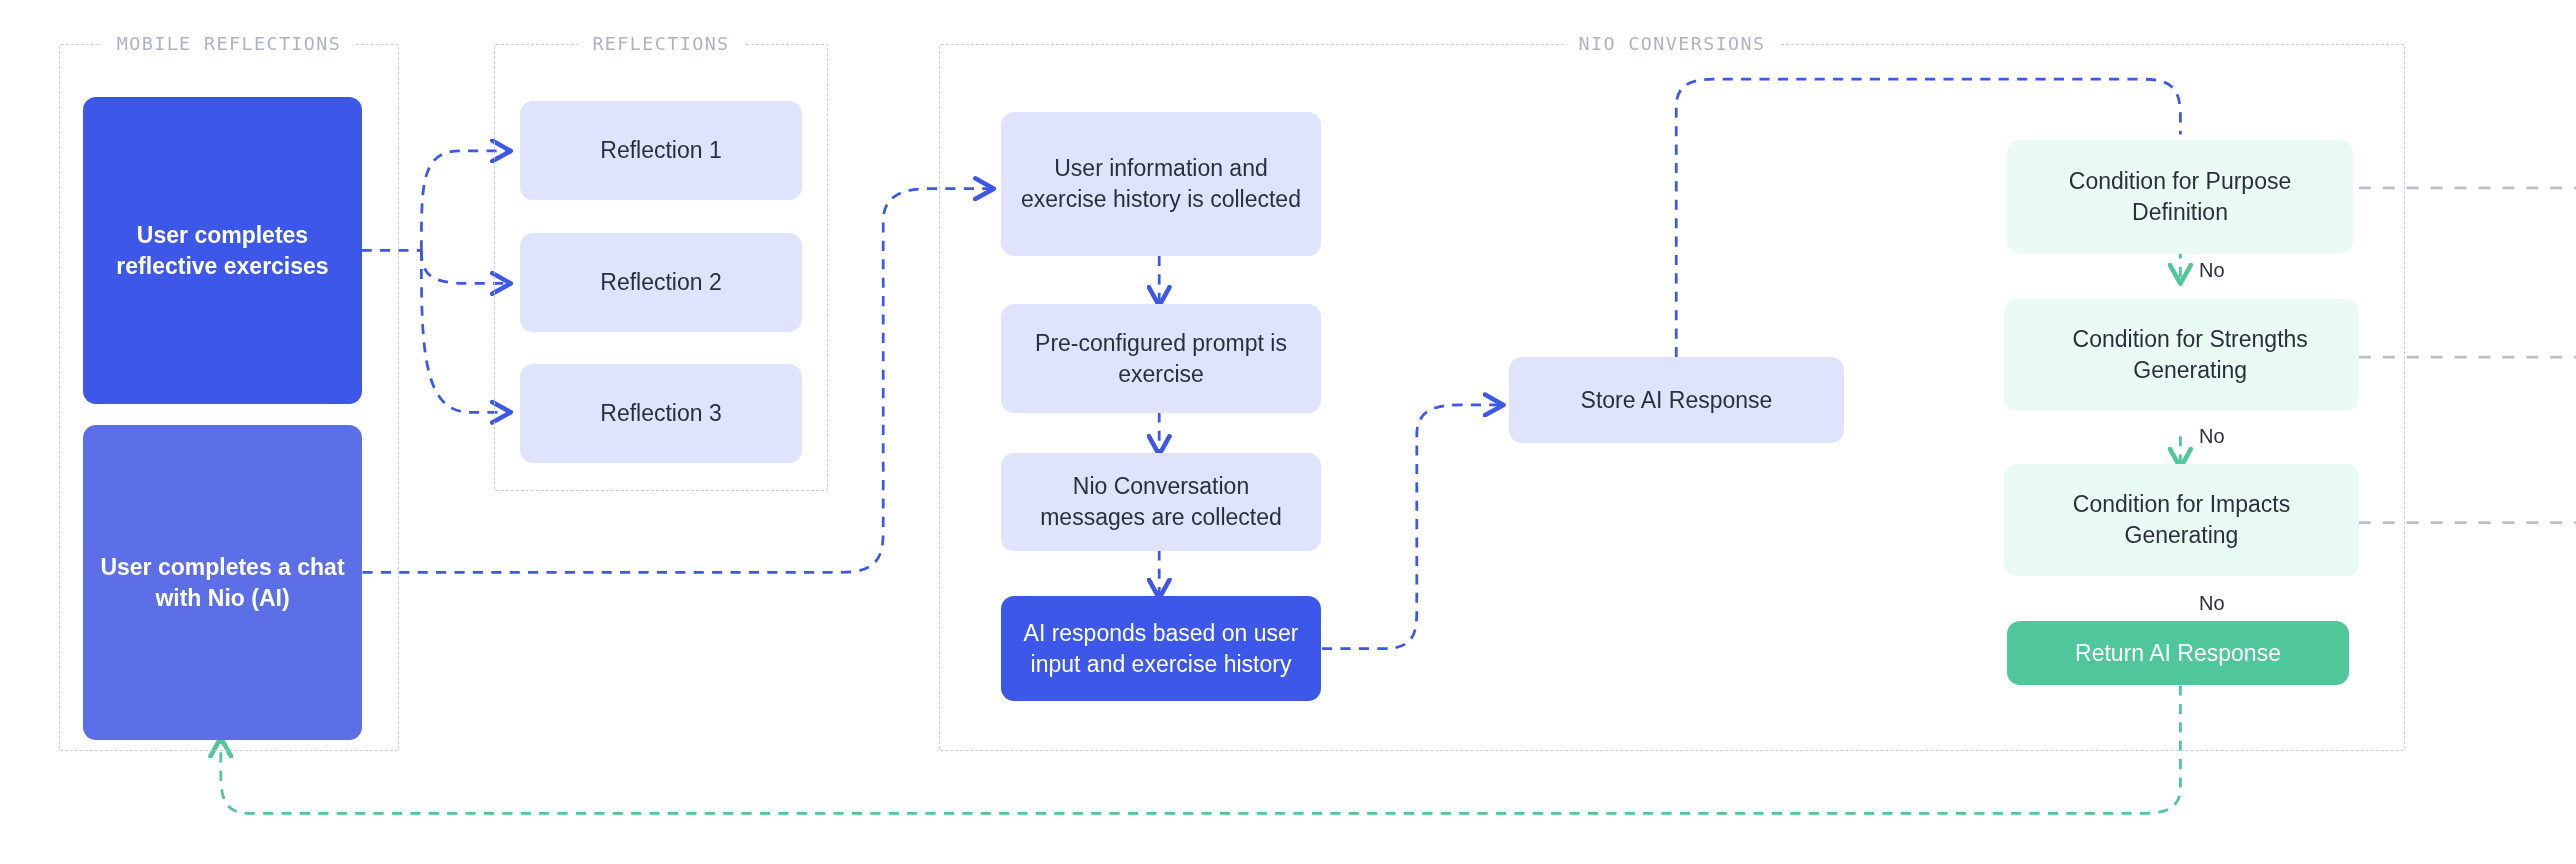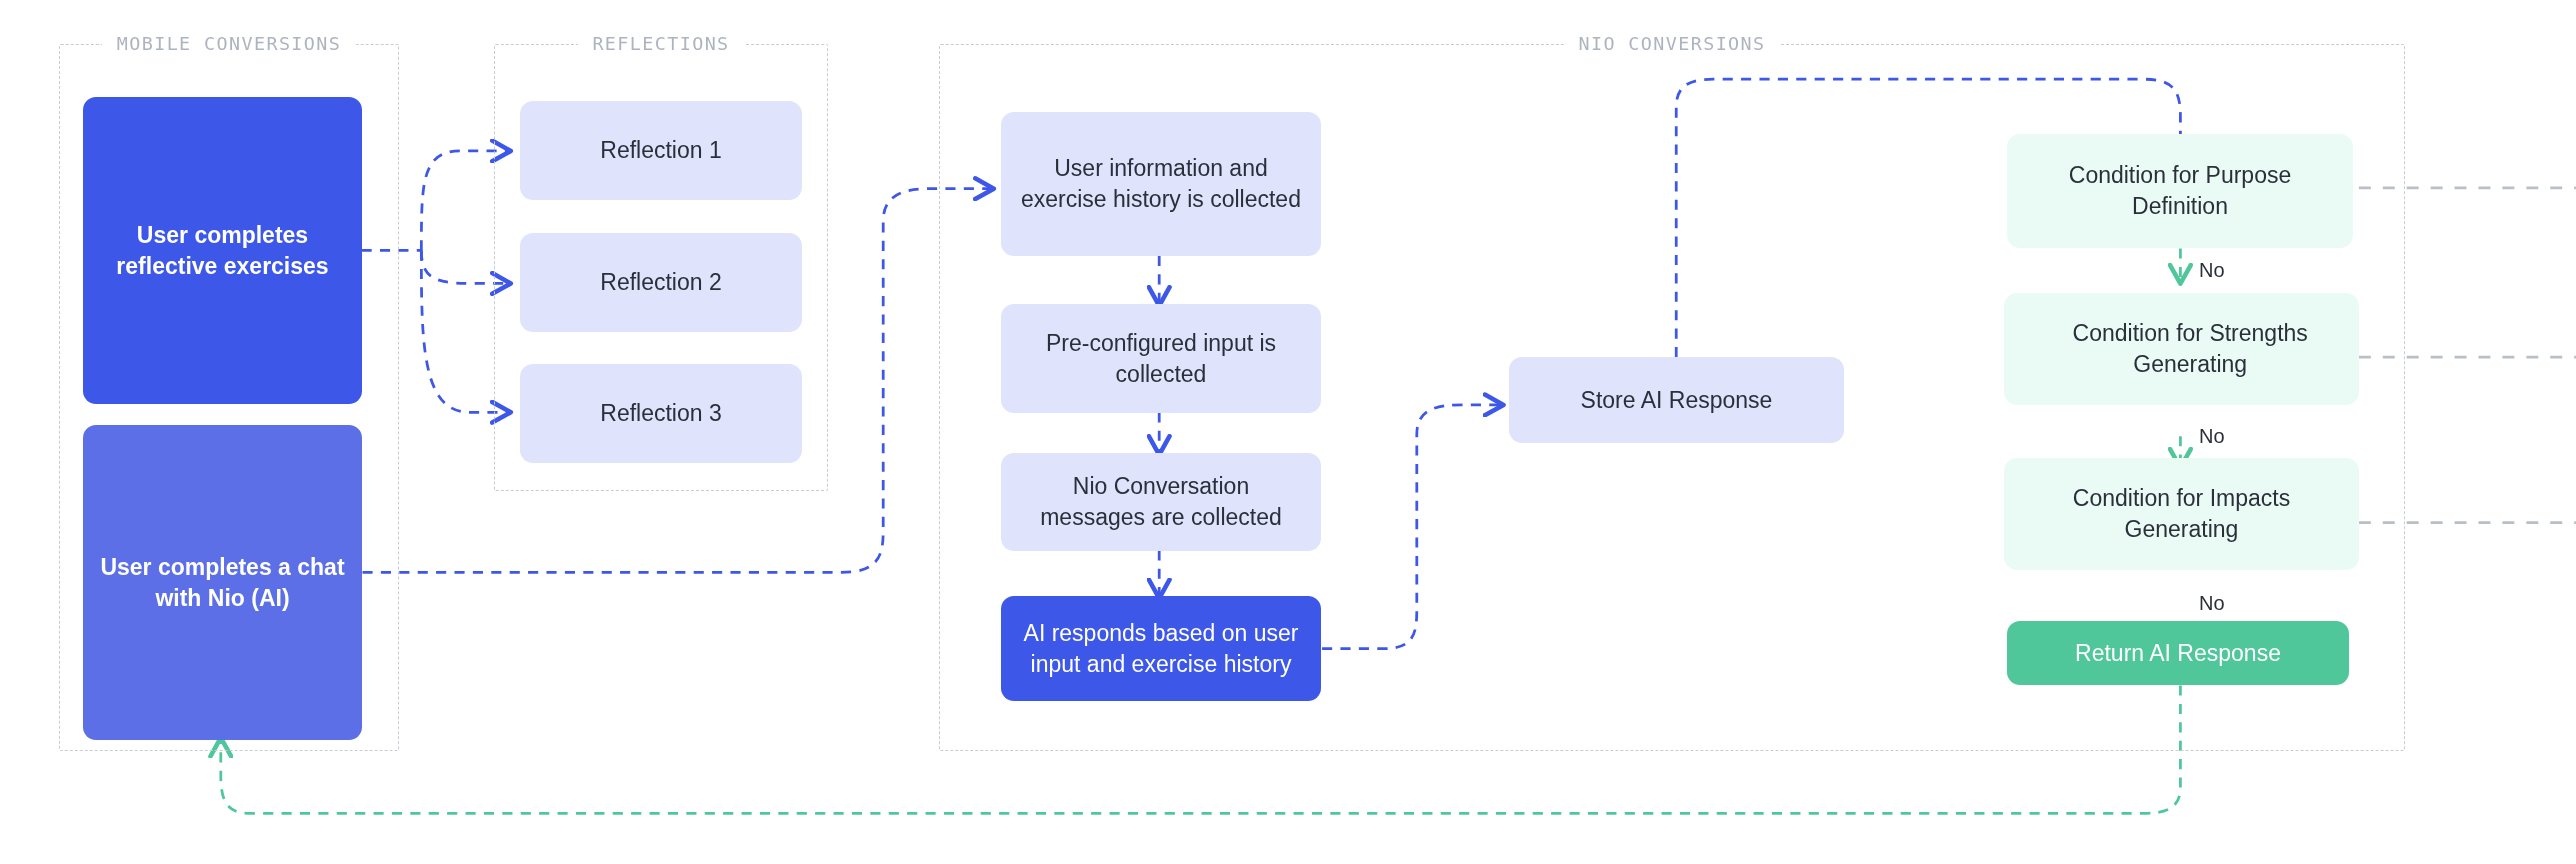--- a/index.html
+++ b/index.html
@@ -64,20 +64,21 @@
     background: #DFE3FC;
     color: #2b2f3a;
     font-size: 23px;
     font-weight: normal;
   }
   .node-mint {
     background: #EAFBF5;
     color: #2b2f3a;
     font-size: 23px;
     font-weight: normal;
+    margin-top: 6px;
   }
   .node-green {
     background: #4FC79B;
     color: #ffffff;
     font-size: 23px;
     font-weight: normal;
   }
 
   
   #edges {
@@ -151,21 +152,21 @@
     <path class="edge-green" d="M2370,474 L2370,506" marker-end="url(#arrow-green)"></path>
 
     <path class="edge-green" d="M2370,745 L2370,856 C 2370,880 2352,884 2328,884 L270,884 C 244,884 240,866 240,842 L240,804" marker-end="url(#arrow-green)"></path>
 
     <path class="edge-gray" d="M2564,204 L2800,204"></path>
     <path class="edge-gray" d="M2564,388 L2800,388"></path>
     <path class="edge-gray" d="M2564,568 L2800,568"></path>
   </svg>
 
   <div class="group" style="left:59px; top:44px; width:340px; height:707px;">
-    <span class="group-label" style="left:50%; transform:translateX(-50%);">MOBILE CONVERSIONS</span>
+    <span class="group-label" style="left:50%; transform:translateX(-50%);">MOBILE REFLECTIONS</span>
   </div>
 
   <div class="group" style="left:494px; top:44px; width:334px; height:447px;">
     <span class="group-label" style="left:50%; transform:translateX(-50%);">REFLECTIONS</span>
   </div>
 
   <div class="group" style="left:939px; top:44px; width:1466px; height:707px;">
     <span class="group-label" style="left:50%; transform:translateX(-50%);">NIO CONVERSIONS</span>
   </div>
 
@@ -187,21 +188,21 @@
 
   <div class="node node-lav" style="left:520px; top:364px; width:282px; height:99px;">
     <span>Reflection 3</span>
   </div>
 
   <div class="node node-lav" style="left:1001px; top:112px; width:320px; height:144px;">
     <span>User information and exercise history is collected</span>
   </div>
 
   <div class="node node-lav" style="left:1001px; top:304px; width:320px; height:109px;">
-    <span>Pre-configured input is collected</span>
+    <span>Pre-configured prompt is exercise</span>
   </div>
 
   <div class="node node-lav" style="left:1001px; top:453px; width:320px; height:98px;">
     <span>Nio Conversation messages are collected</span>
   </div>
 
   <div class="node node-primary" style="left:1001px; top:596px; width:320px; height:105px; font-weight:normal;">
     <span>AI responds based on user input and exercise history</span>
   </div>
 

